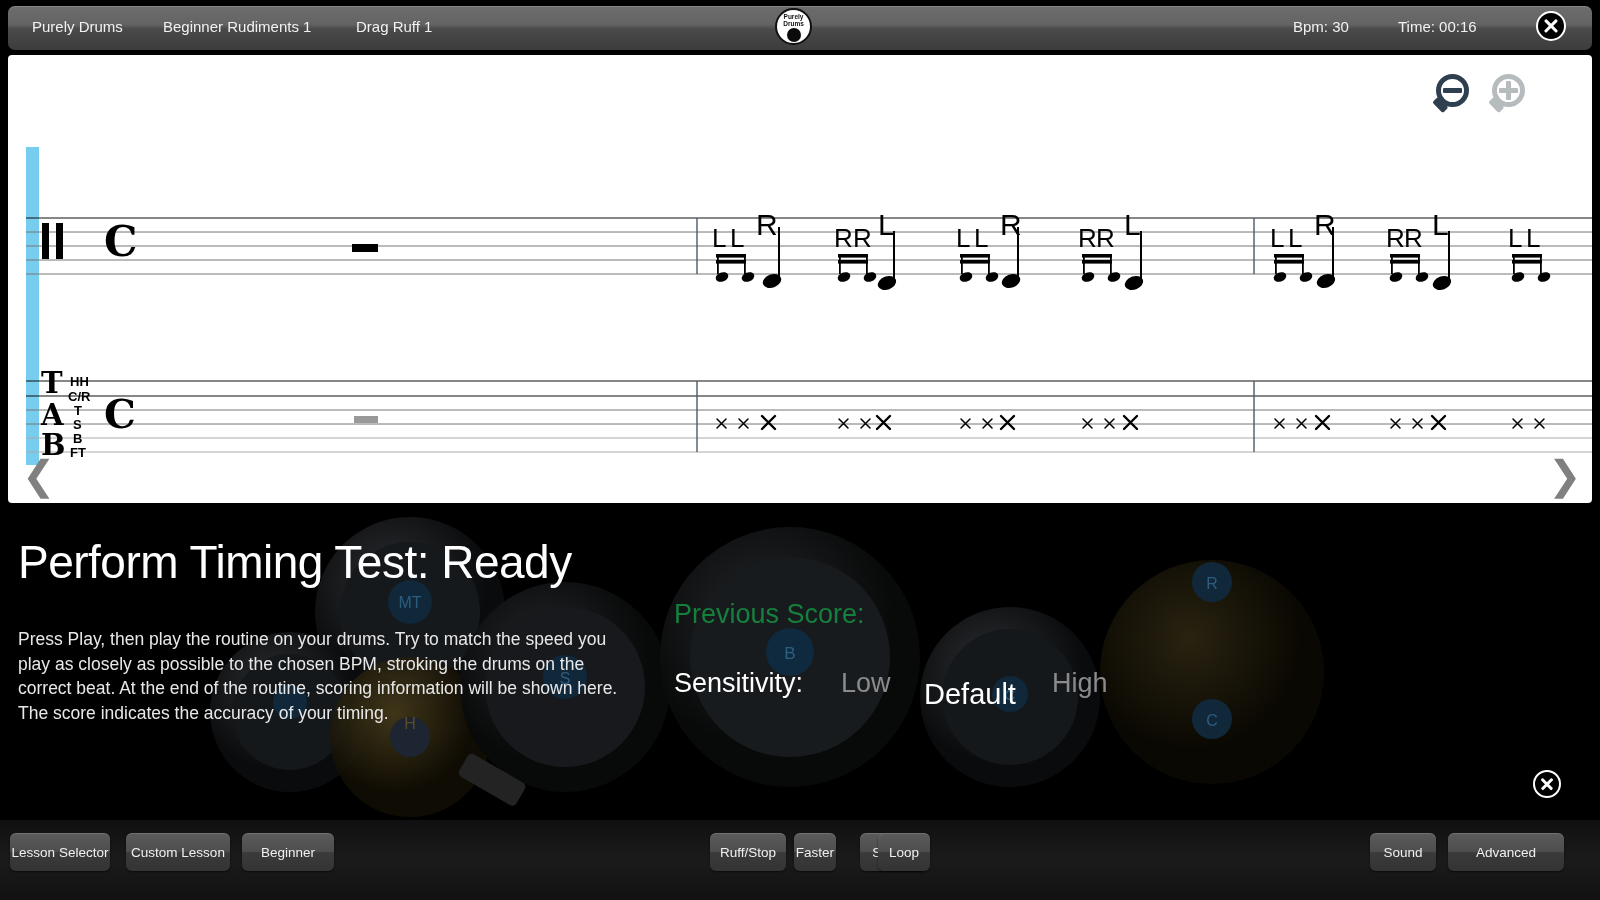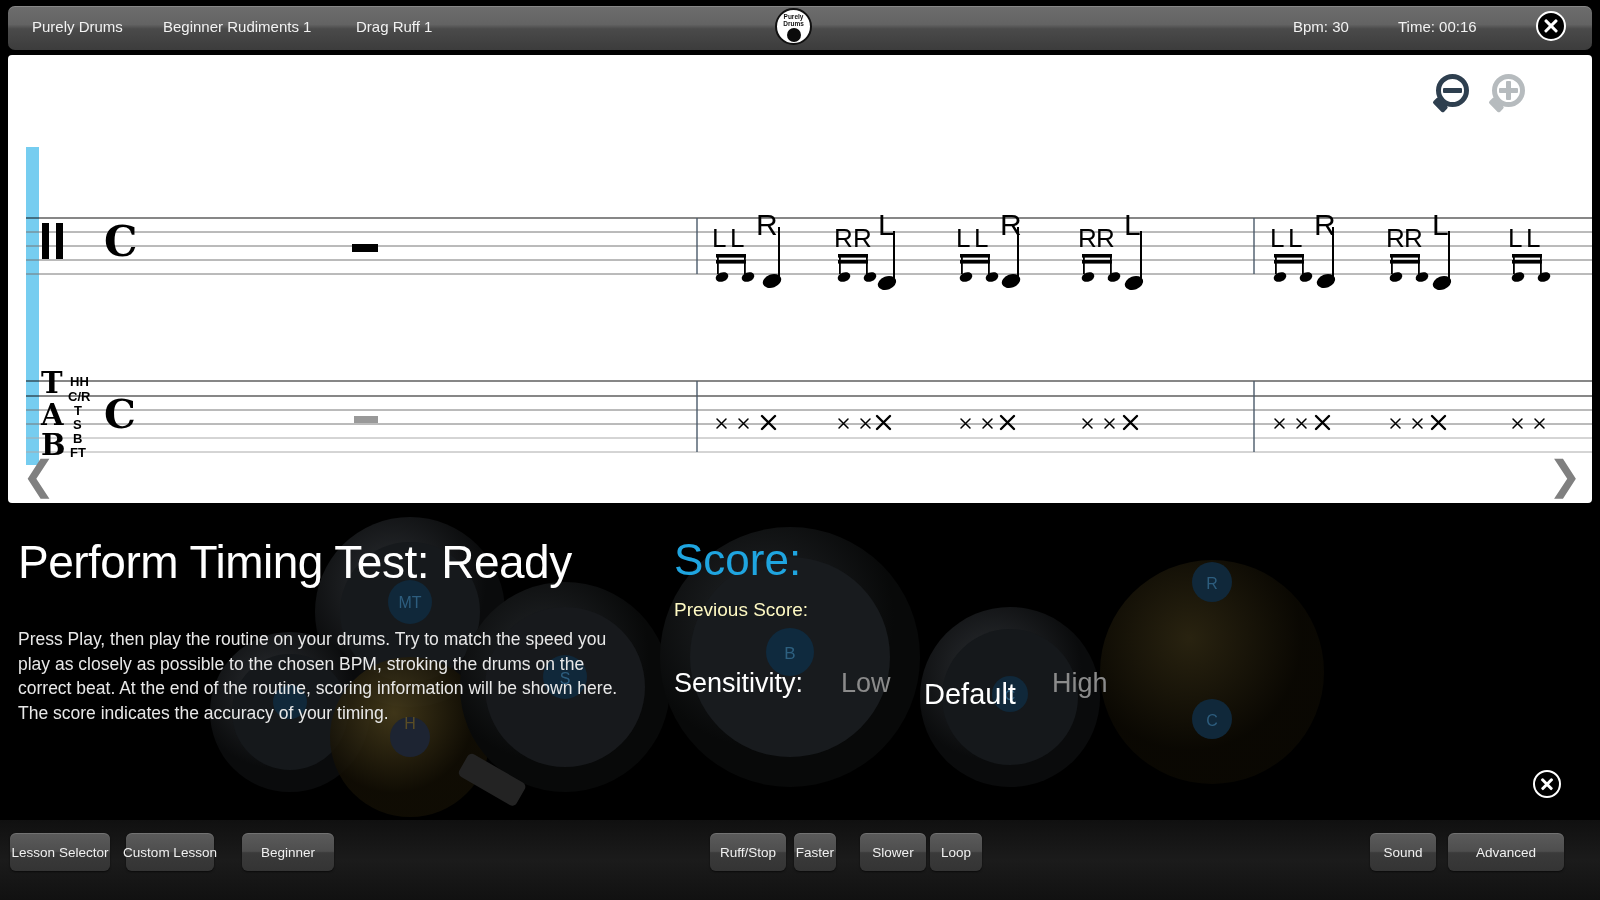--- a/index.html
+++ b/index.html
@@ -117,21 +117,21 @@
     position: absolute; left: 18px; top: 120px; width: 605px;
     color: #e8e8e8; font-size: 17.5px; line-height: 24.5px;
   }
 
   .score-label {
     position: absolute; left: 674px; top: 28px;
     color: #1fa5e0; font-size: 44px; white-space: nowrap;
   }
   .prev-score-label {
     position: absolute; left: 674px; top: 92px;
-    color: #fef9c3; font-size: 19px; white-space: nowrap;
+    color: #15803d; font-size: 27px; white-space: nowrap;
   }
 
   .sens-row { position: absolute; left: 674px; top: 157px; height: 40px; }
   .sens-label {
     position: absolute; left: 0; top: 4px;
     color: #ffffff; font-size: 27px; white-space: nowrap;
   }
   .sens-opt { position: absolute; top: 4px; font-size: 27px; white-space: nowrap; }
   .sens-opt.low     { left: 167px; color: #8b8b8b; }
   .sens-opt.default { left: 250px; color: #ffffff; font-size: 29px; top: 14px; }
@@ -435,40 +435,39 @@
       <text x="1212" y="82" fill="#2d5d7e" font-size="16" font-family="Liberation Sans, sans-serif" text-anchor="middle">R</text>
       <circle cx="1212" cy="212" r="20" fill="#10283a"></circle>
       <text x="1212" y="219" fill="#2d5d7e" font-size="16" font-family="Liberation Sans, sans-serif" text-anchor="middle">C</text>
 
       <rect x="470" y="245" width="66" height="26" rx="5" fill="#232323" transform="rotate(30 470 245)"></rect>
     </svg>
 
     <div class="perform-title">Perform Timing Test: Ready</div>
     <div class="perform-desc">Press Play, then play the routine on your drums. Try to match the speed you play as closely as possible to the chosen BPM, stroking the drums on the correct beat. At the end of the routine, scoring information will be shown here. The score indicates the accuracy of your timing.</div>
 
-    <div class="score-label">Score:</div>
     <div class="prev-score-label">Previous Score:</div>
 
     <div class="sens-row">
       <div class="sens-label">Sensitivity:</div>
       <div class="sens-opt low">Low</div>
       <div class="sens-opt default">Default</div>
       <div class="sens-opt high">High</div>
     </div>
   </div>
 
   <div class="close-small"></div>
 
   <div class="toolbar">
     <div class="tbtn" style="left:10px;width:100px;">Lesson Selector</div>
-    <div class="tbtn" style="left:126px;width:88px;">Custom Lesson</div>
+    <div class="tbtn" style="left:126px;width:104px;">Custom Lesson</div>
     <div class="tbtn" style="left:242px;width:92px;">Beginner</div>
 
     <div class="tbtn" style="left:710px;width:76px;">Ruff/Stop</div>
     <div class="tbtn" style="left:794px;width:42px;">Faster</div>
     <div class="tbtn" style="left:860px;width:66px;">Slower</div>
-    <div class="tbtn" style="left:930px;width:52px;">Loop</div>
+    <div class="tbtn" style="left:878px;width:52px;">Loop</div>
 
     <div class="tbtn" style="left:1370px;width:66px;">Sound</div>
     <div class="tbtn" style="left:1448px;width:116px;">Advanced</div>
   </div>
 
 </div>
 
 </body></html>

